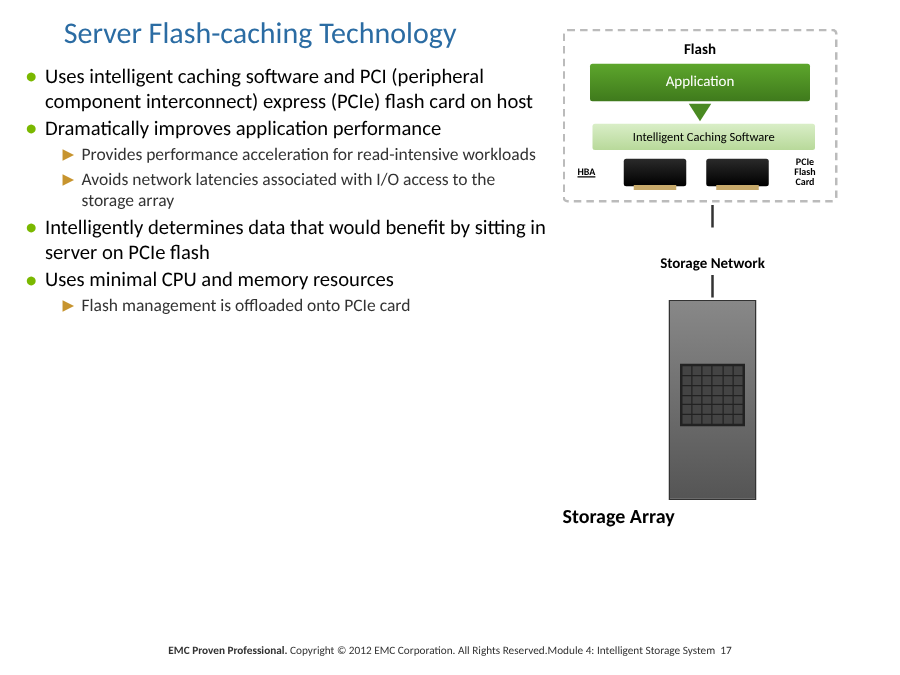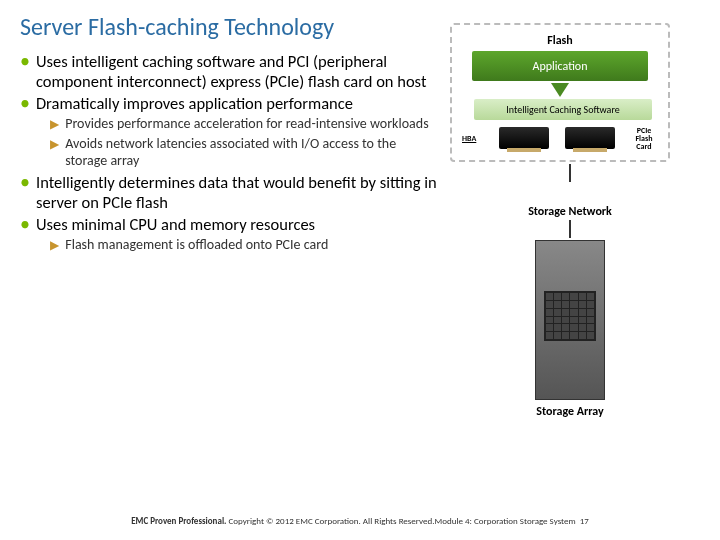--- a/index.html
+++ b/index.html
@@ -15,20 +15,21 @@
     width: 100%;
     height: 100%;
     padding: 12px 20px 0 20px;
     position: relative;
   }
   .title {
     color: #2b6ca3;
     font-size: 24px;
     font-weight: 400;
     margin-bottom: 10px;
+    margin-left: 31px;
   }
   .content-area {
     display: flex;
     gap: 10px;
   }
   .left-col {
     flex: 1;
     max-width: 420px;
   }
   .right-col {
@@ -158,22 +159,21 @@
     height: 50px;
     background: #222;
     display: grid;
     grid-template-columns: repeat(6, 1fr);
     grid-template-rows: repeat(6, 1fr);
     gap: 1px;
     padding: 2px;
   }
   .array-grid div { background: #444; }
   .array-label {
-    text-align: center;
-    font-size: 12px;
+    font-size: 16px;
     font-weight: 700;
     margin-top: 4px;
   }
   .footer {
     position: absolute;
     bottom: 14px;
     left: 20px;
     right: 20px;
     display: flex;
     justify-content: center;
@@ -285,16 +285,16 @@
       </div>
       <div class="array-label">Storage Array</div>
     </div>
   </div>
 
   <div class="footer">
     <div class="footer-left">
       <span class="bold">EMC Proven Professional.</span><span> Copyright © 2012 EMC Corporation. All Rights Reserved.</span>
     </div>
     <div>
-      <span>Module 4: Corporation Storage System</span>&nbsp;&nbsp;<span>17</span>
+      <span>Module 4: Intelligent Storage System</span>&nbsp;&nbsp;<span>17</span>
     </div>
   </div>
 </div>
 
 </body></html>

